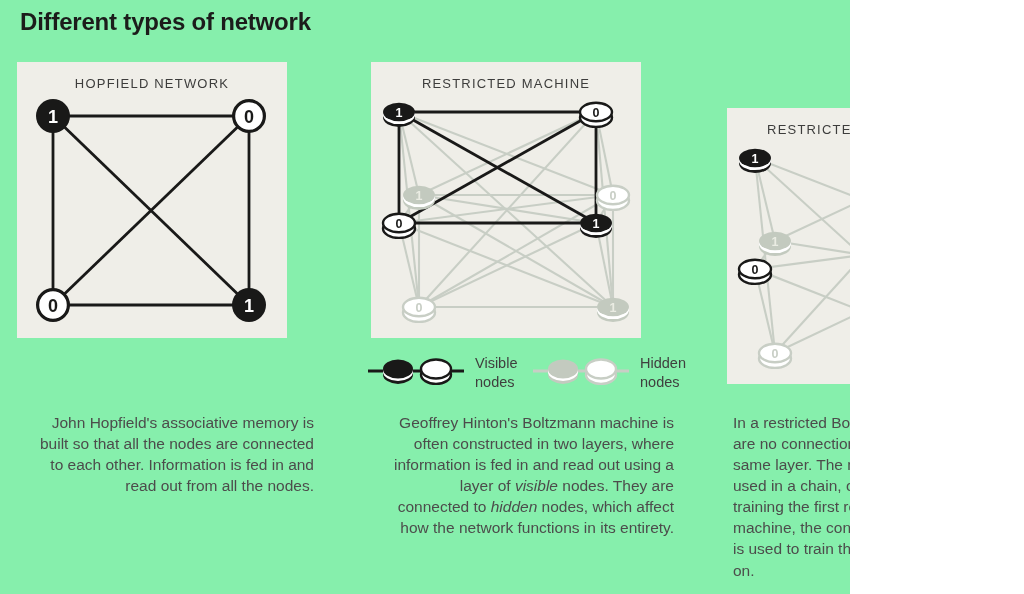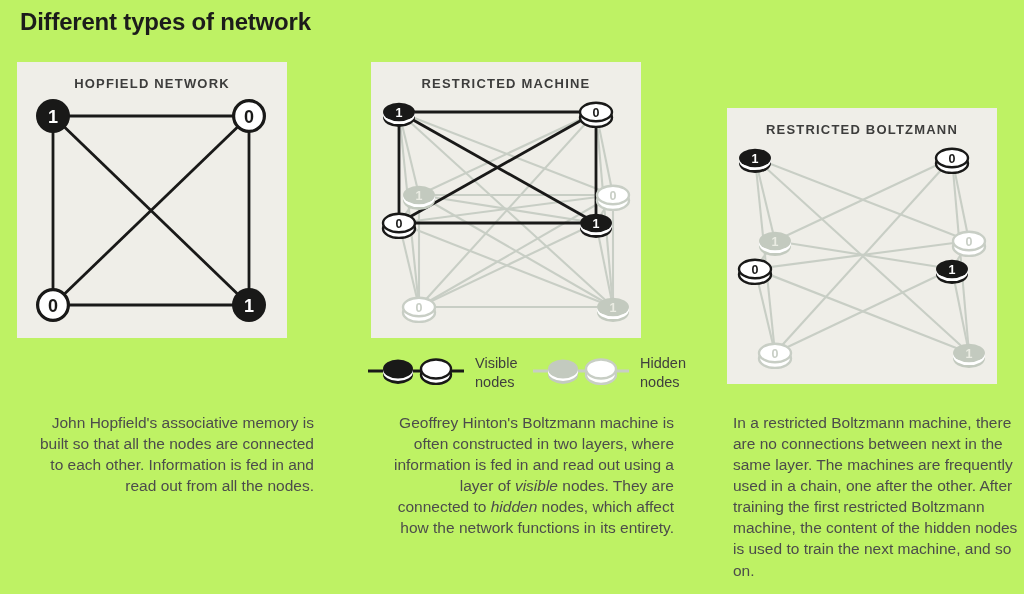--- a/index.html
+++ b/index.html
@@ -1,30 +1,30 @@
 <!DOCTYPE html>
 <html><head>
 <meta charset="utf-8">
 <style>
   html,body{margin:0;padding:0;background:#ffffff;}
   #stage{
-    position:relative;width:1024px;height:594px;overflow:hidden;
-    background:#bef264;font-family:"Liberation Sans",sans-serif;
+    position:relative;width:850px;height:594px;overflow:hidden;
+    background:#86efac;font-family:"Liberation Sans",sans-serif;
   }
   .main-title{
     position:absolute;left:20px;top:8px;margin:0;
     font-size:24px;font-weight:700;color:#1c1c1b;letter-spacing:-0.2px;
   }
   .panel{
     position:absolute;top:62px;width:270px;height:276px;
     background:#efeee8;
   }
   .panel-title{
     position:absolute;top:14px;left:0;width:100%;text-align:center;
-    font-size:13px;font-weight:700;color:#3d3d3c;letter-spacing:1.2px;
+    font-size:13px;font-weight:400;color:#3d3d3c;letter-spacing:1.2px;
   }
   .panel svg{position:absolute;left:0;top:0;}
   #panel-hopfield{left:17px;}
   #panel-boltzmann{left:371px;}
   #panel-restricted{left:727px;margin-top:46px;}
   .legend{
     position:absolute;top:350px;height:46px;display:flex;align-items:center;
   }
   #legend-visible{left:368px;}
   #legend-hidden{left:533px;}

